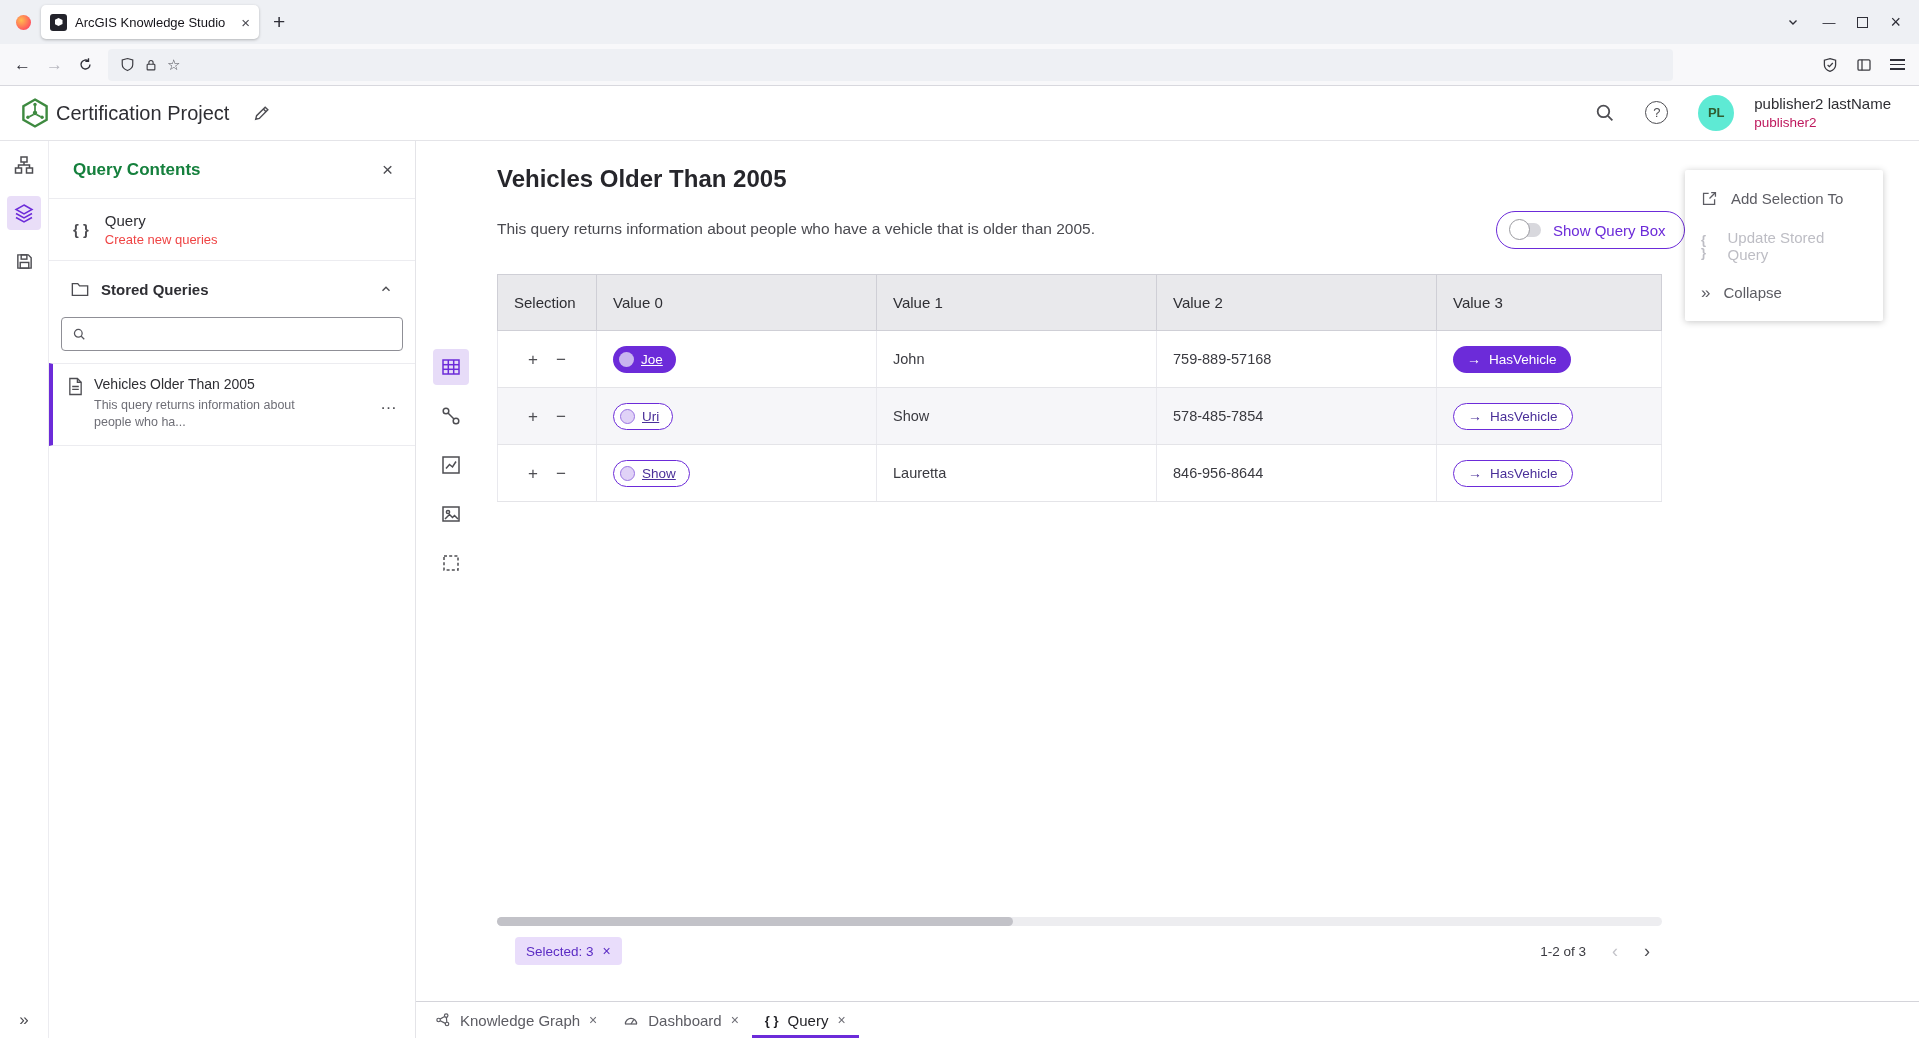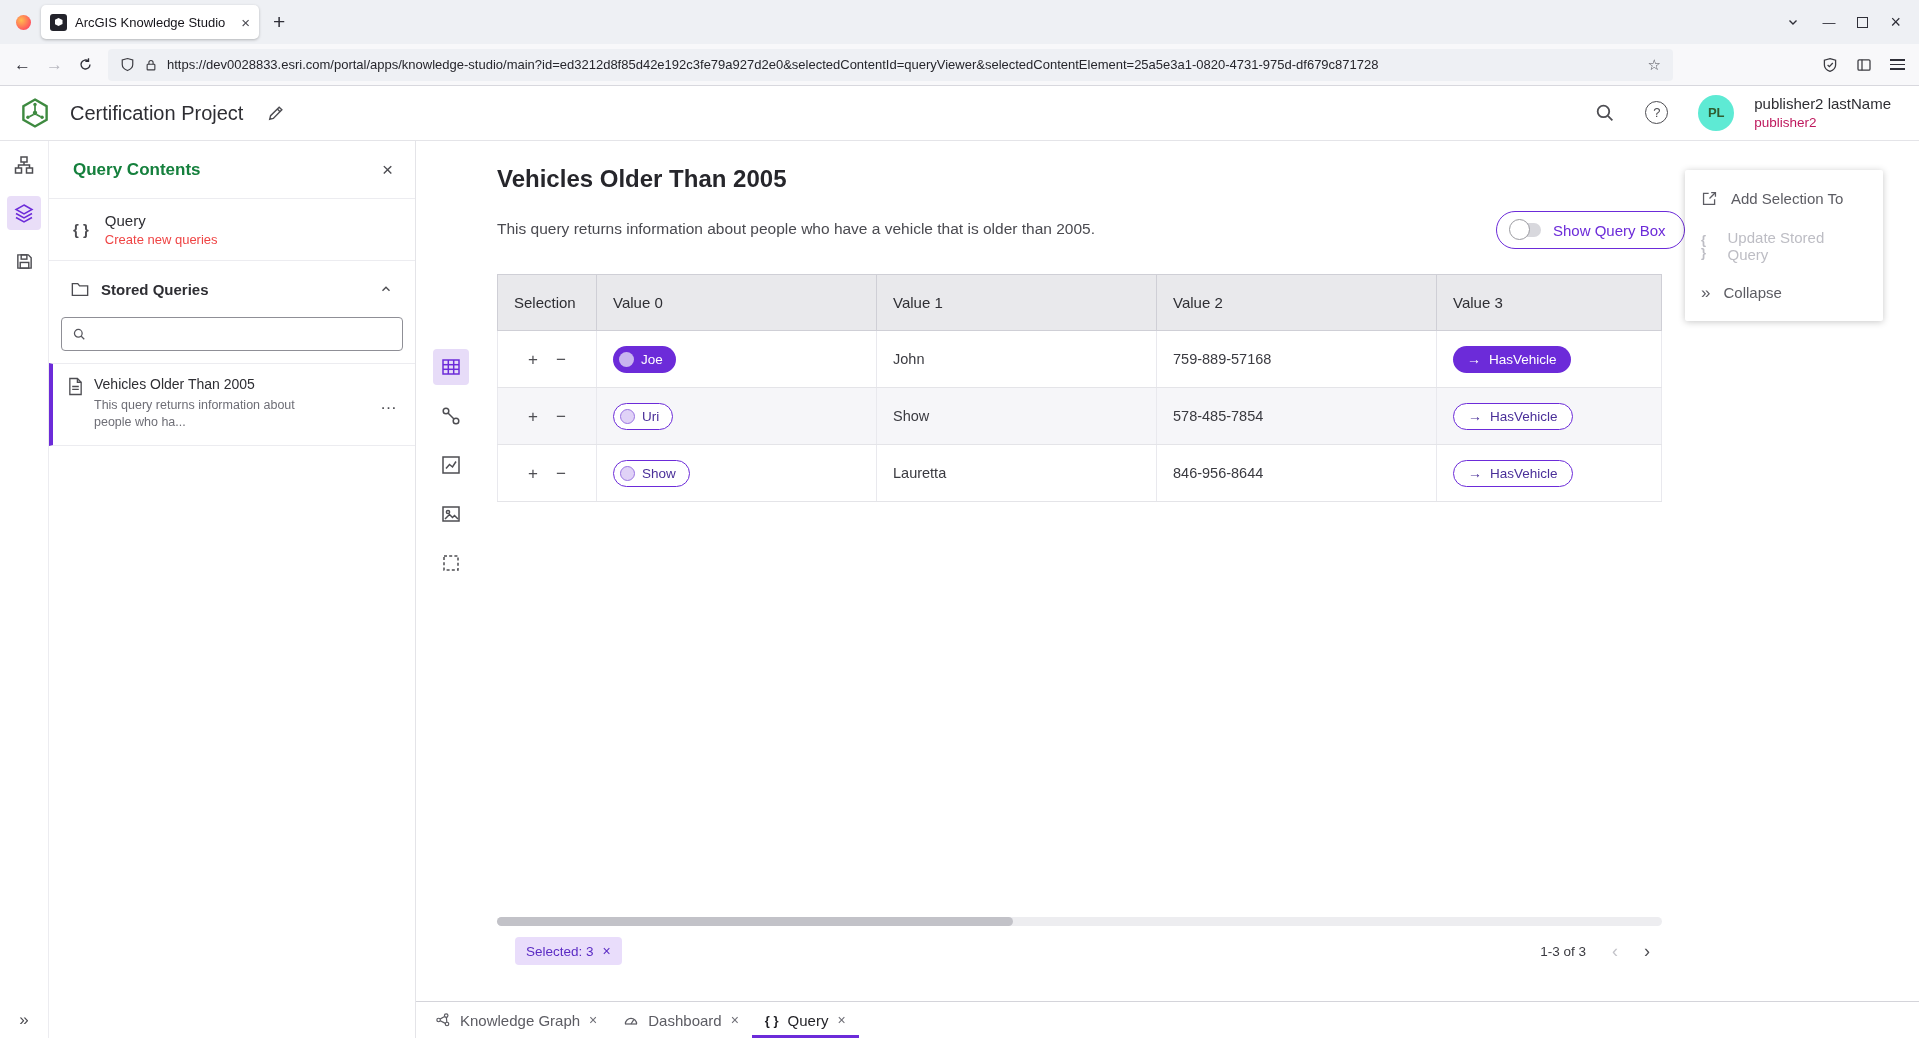--- a/index.html
+++ b/index.html
@@ -27,21 +27,21 @@
   .nav-ic.disabled { color:#b8b8c0; }
   .urlbar { width:1565px; height:32px; background:#eef0f4; border-radius:4px; display:flex; align-items:center; gap:9px; padding:0 12px; color:#3c3c42; }
   .url-text { flex:1; font-size:13px; color:#26262c; white-space:nowrap; overflow:hidden; }
   .tb-right { margin-left:auto; display:flex; align-items:center; gap:18px; color:#3c3c42; }
   .hamburger { display:flex; flex-direction:column; gap:3px; }
   .hamburger i { width:15px; height:1.8px; background:#2f2f38; }
 
   
   .app-header { height:55px; display:flex; align-items:center; padding:0 28px 0 16px; border-bottom:1px solid #e4e4e8; background:#fff; }
   .logo { width:38px; height:38px; display:flex; align-items:center; justify-content:center; }
-  .app-title { font-size:20px; font-weight:500; color:#2e2e33; margin-left:16px; }
+  .app-title { font-size:20px; font-weight:500; color:#2e2e33; margin-left:2px; }
   .edit-pencil { margin-left:24px; color:#4d4d52; display:flex; }
   .header-right { margin-left:auto; display:flex; align-items:center; gap:30px; }
   .hdr-ic { color:#4d4d52; display:flex; }
   .help-circle { width:23px; height:23px; border-radius:50%; border:1.5px solid #4d4d52; display:flex; align-items:center; justify-content:center; font-size:13px; color:#4d4d52; }
   .avatar { width:36px; height:36px; border-radius:50%; background:#5eead4; color:#2f5d31; font-size:13px; font-weight:700; display:flex; align-items:center; justify-content:center; }
   .user-block { line-height:1.3; margin-left:-10px; }
   .user-name { font-size:15px; color:#2e2e33; }
   .user-sub { font-size:13.5px; color:#be185d; }
 
   
@@ -87,21 +87,21 @@
   .thead { display:flex; height:57px; background:#e9e9ec; border-top:1px solid #cfcfd6; border-bottom:1px solid #cfcfd6; flex:none; }
   .th { display:flex; align-items:center; padding-left:16px; font-size:15px; font-weight:500; color:#2e2e33; border-right:1px solid #cfcfd6; }
   .th:first-child { border-left:1px solid #cfcfd6; }
   .tr { display:flex; height:57px; border-bottom:1px solid #e4e4e8; background:#fff; flex:none; }
   .tr.alt { background:#f6f6f9; }
   .td { display:flex; align-items:center; padding-left:16px; font-size:14.5px; color:#3a3a40; border-right:1px solid #e9e9ee; }
   .td.sel { justify-content:center; padding-left:0; gap:18px; border-left:1px solid #e9e9ee; }
   .w-sel { width:100px; } .w-a { width:280px; } .w-b { width:280px; } .w-c { width:280px; } .w-d { width:225px; }
   .pm { font-size:17px; color:#4d4d52; line-height:1; }
 
-  .epill { display:inline-flex; align-items:center; gap:7px; height:27px; border-radius:14px; padding:0 13px 0 6px; font-size:13.5px; }
+  .epill { display:inline-flex; align-items:center; gap:7px; height:27px; border-radius:14px; padding:0 13px 0 6px; font-size:13.5px;text-decoration:underline; }
   .epill .dot { width:15px; height:15px; border-radius:50%; flex:none; }
   .epill.filled { background:#6c2bd9; color:#fff; }
   .epill.filled .dot { background:#c9b5ef; }
   .epill.outline { border:1.5px solid #6c2bd9; color:#4a2f99; background:#fff; }
   .epill.outline .dot { background:#e0d2f7; border:1.5px solid #9a74e2; }
   .rpill { display:inline-flex; align-items:center; gap:8px; height:27px; border-radius:14px; padding:0 14px; font-size:13.5px; }
   .rpill.filled { background:#6c2bd9; color:#fff; }
   .rpill.outline { border:1.5px solid #6c2bd9; color:#4a2f99; background:#fff; }
   .rpill .arr { font-size:14px; line-height:1; }
 
@@ -172,21 +172,20 @@
         <svg width="15" height="15" viewBox="0 0 20 20" fill="none" stroke="currentColor" stroke-width="1.6">
             <path d="M10 2l7 2v6c0 4-3 6.5-7 8-4-1.5-7-4-7-8V4z"></path>
           </svg>
       </span>
       <span>
         <svg width="14" height="14" viewBox="0 0 20 20" fill="none" stroke="currentColor" stroke-width="1.6">
             <rect x="4.5" y="9" width="11" height="8" rx="1"></rect>
             <path d="M7 9V6.5a3 3 0 016 0V9"></path>
           </svg>
       </span>
-      <span class="url-text">https://dev0028833.esri.com/portal/apps/knowledge-studio/main?id=ed3212d8f85d42e192c3fe79a927d2e0&amp;selectedContentId=queryViewer&amp;selectedContentElement=25a5e3a1-0820-4731-975d-df679c871728</span>
       <span style="font-size:15px;color:#4a4a52;">☆</span>
     </div>
     <div class="tb-right">
       <span>
         <svg width="16" height="16" viewBox="0 0 20 20" fill="none" stroke="currentColor" stroke-width="1.6">
             <path d="M10 2l7 2v6c0 4-3 6.5-7 8-4-1.5-7-4-7-8V4z"></path>
             <polyline points="7,10 9.2,12 13.5,7.5"></polyline>
           </svg>
       </span>
       <span>
@@ -442,21 +441,21 @@
           <div class="hscroll">
               <span class="thumb"></span>
             </div>
 
           <div class="card-footer">
             <span class="sel-chip">
               <span>Selected: 3</span>
               <span class="x">×</span>
             </span>
             <span class="pager">
-              <span>1-3 of 3</span>
+              <span>1-2 of 3</span>
               <span class="pg-prev">‹</span>
               <span class="pg-next">›</span>
             </span>
           </div>
         </div>
 
         <div class="context-menu">
           <div class="cm-item">
             <span style="display:flex;">
               <svg width="17" height="17" viewBox="0 0 20 20" fill="none" stroke="currentColor" stroke-width="1.5">

